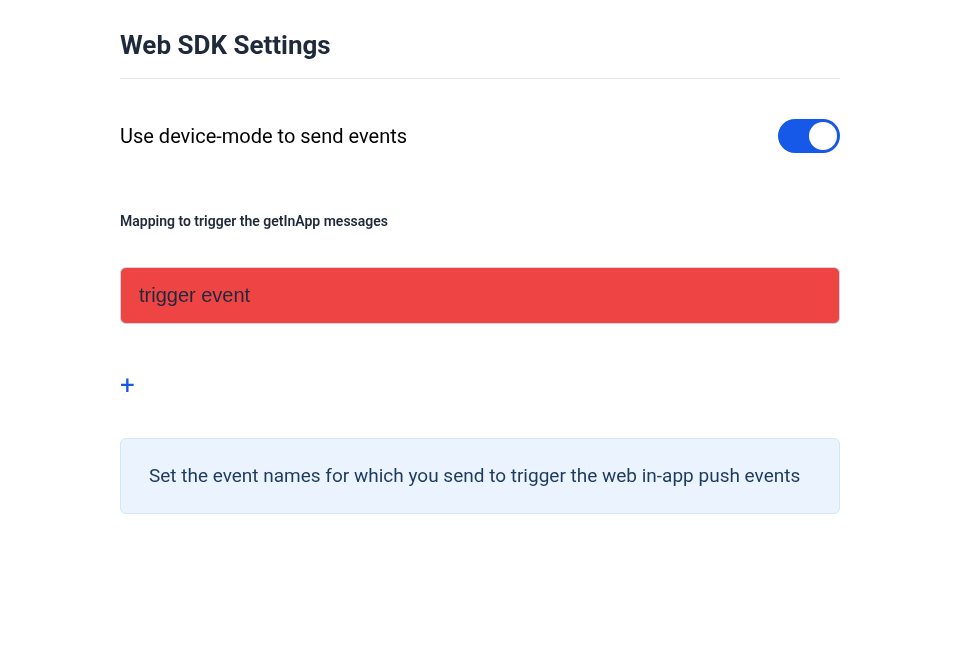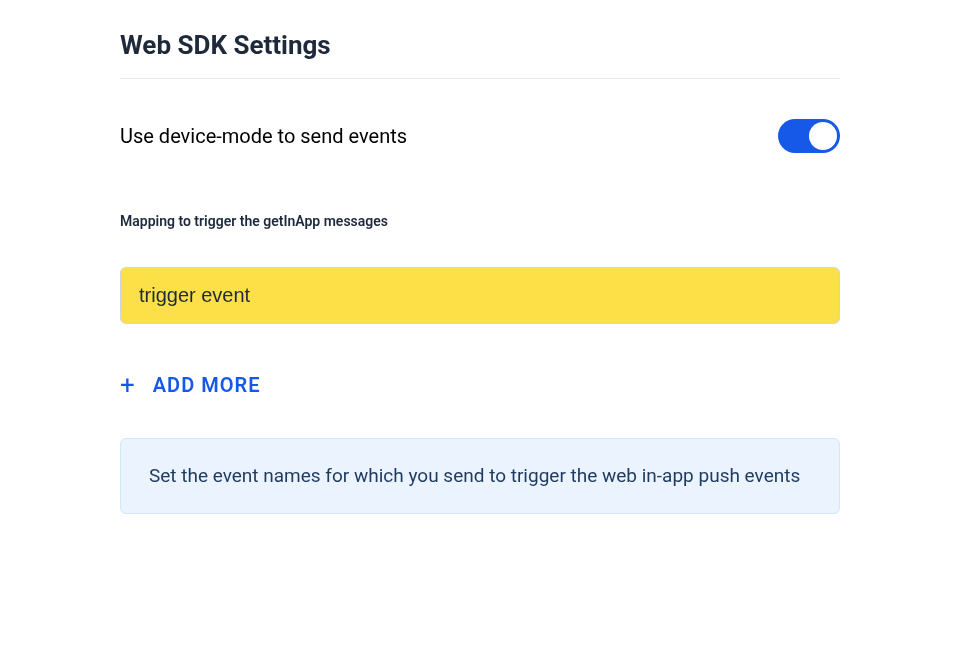--- a/index.html
+++ b/index.html
@@ -59,21 +59,21 @@
       color: #1e293b;
       margin-bottom: 38px;
     }
     .text-input {
       width: 100%;
       padding: 16px 18px;
       font-size: 20px;
       color: #1e293b;
       border: 1px solid #d1d5db;
       border-radius: 6px;
-      background: #fde047;
+      background: #ef4444;
       outline: none;
     }
     .add-more-row {
       display: flex;
       align-items: center;
       gap: 18px;
       margin-top: 48px;
       cursor: pointer;
     }
     .plus-icon {
@@ -115,21 +115,20 @@
     <div class="toggle-knob"></div>
   </div>
 </div>
 
 <div class="mapping-label">Mapping to trigger the getInApp messages</div>
 
 <input type="text" class="text-input" value="trigger event" style="">
 
 <div class="add-more-row">
   <span class="plus-icon">+</span>
-  <span class="add-more-text">ADD MORE</span>
 </div>
 
 <div class="info-box">
   <p class="info-text">Set the event names for which you send to trigger the web in-app push events</p>
 </div>
 
 
 
 
 </body></html>

